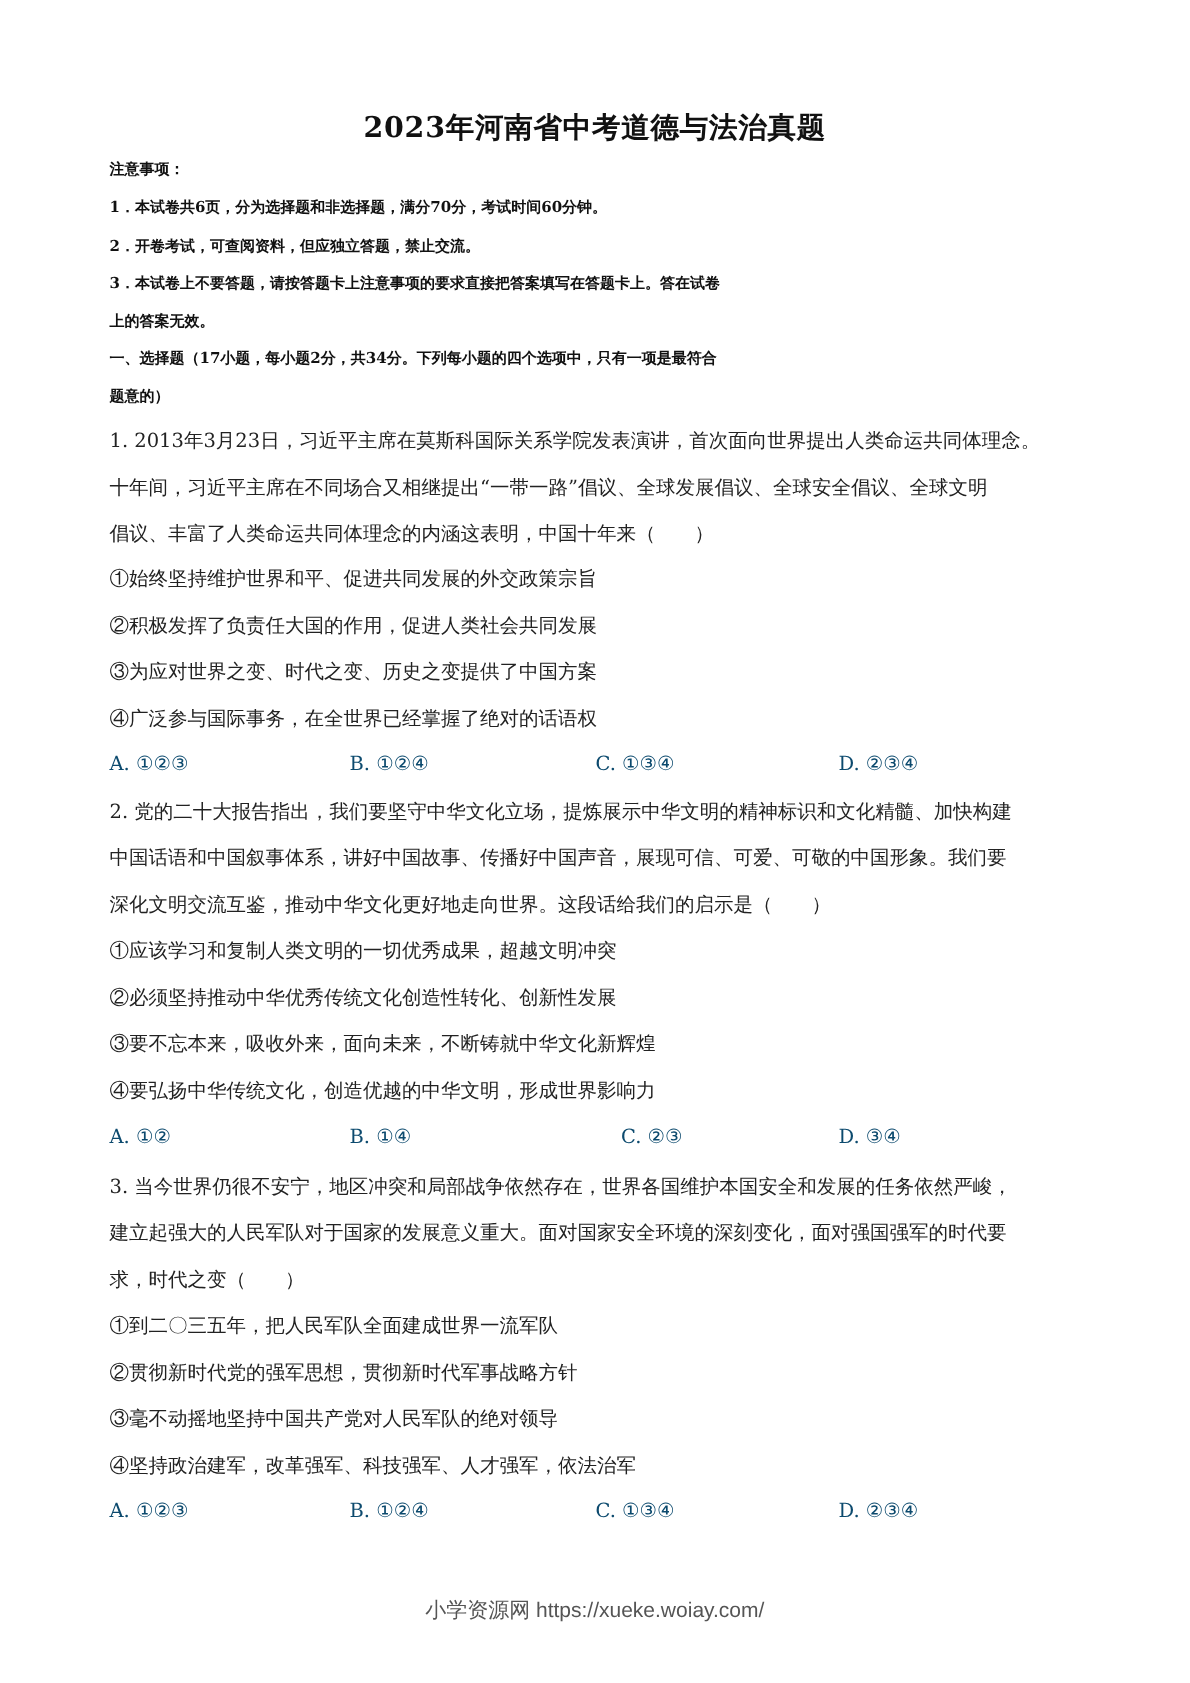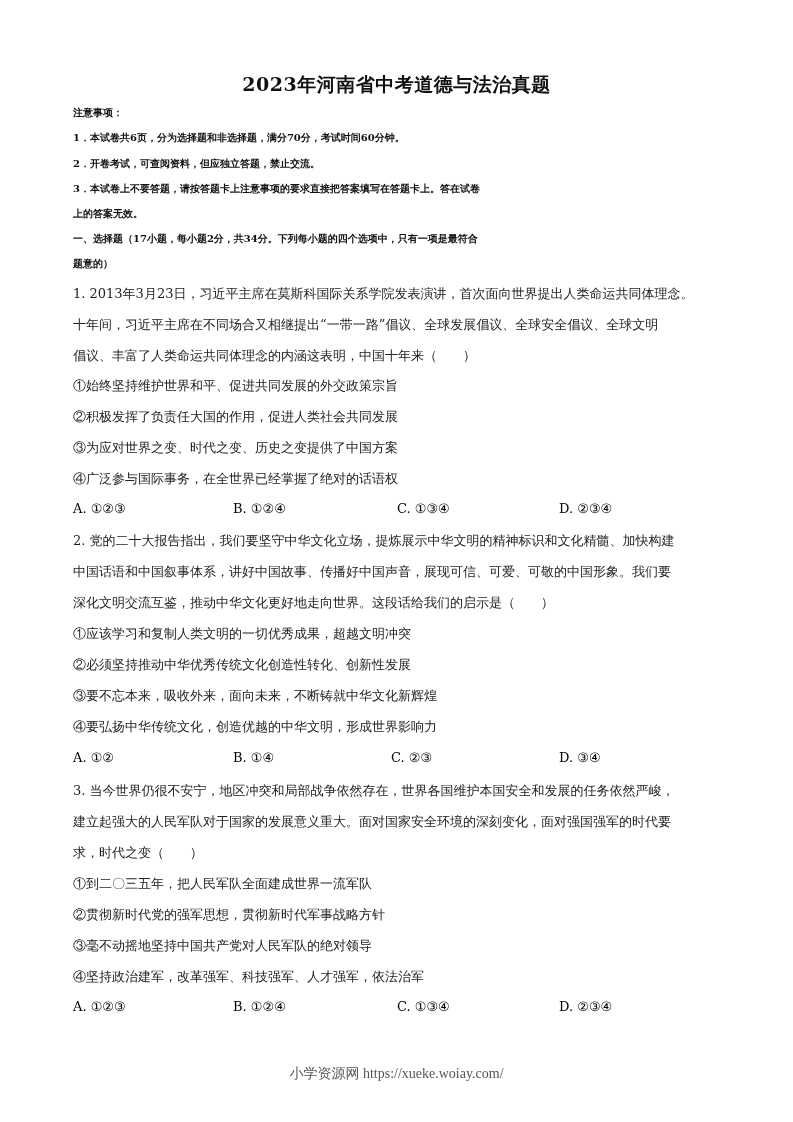--- a/index.html
+++ b/index.html
@@ -4,23 +4,23 @@
 <style>
   html, body { margin: 0; padding: 0; background: #ffffff; }
   body { width: 793px; height: 1122px; position: relative; overflow: hidden; color: #111; }
   .page { position: absolute; left: 0; top: 0; width: 727px; height: 1122px; }
   .title { position: absolute; left: 0; width: 793px; top: 72px; text-align: center;
     font-family: "DejaVu Serif", "Liberation Serif", serif; font-weight: bold; font-size: 19px; letter-spacing: 0.5px; }
   .bold-line { position: absolute; left: 73px; font-family: "DejaVu Serif", "Liberation Serif", serif;
     font-weight: bold; font-size: 10px; white-space: nowrap; }
   .q-line { position: absolute; left: 73px; font-family: "DejaVu Serif", "Liberation Serif", serif;
     font-size: 13px; white-space: nowrap; color: #222; }
-  .opt { position: absolute; font-family: "DejaVu Serif", "Liberation Serif", serif; font-size: 13px; white-space: nowrap; color: #000000; }
+  .opt { position: absolute; font-family: "DejaVu Serif", "Liberation Serif", serif; font-size: 13px; white-space: nowrap; color: #0c4a6e; }
   .footer { position: absolute; left: 0; width: 793px; top: 1065px; text-align: center;
-    font-family: Liberation Serif, serif; font-size: 14px; color: #555; }
+    font-family: Liberation Sans, sans-serif; font-size: 14px; color: #555; }
 </style>
 </head>
 <body>
 
 <div class="page">
   <div class="title">2023年河南省中考道德与法治真题</div>
 
   <div class="bold-line" style="top:106px">注意事项：</div>
   <div class="bold-line" style="top:131px">1．本试卷共6页，分为选择题和非选择题，满分70分，考试时间60分钟。</div>
   <div class="bold-line" style="top:157px">2．开卷考试，可查阅资料，但应独立答题，禁止交流。</div>
@@ -47,21 +47,21 @@
   <div>
     <div class="q-line" style="top:532px">2. 党的二十大报告指出，我们要坚守中华文化立场，提炼展示中华文明的精神标识和文化精髓、加快构建</div>
     <div class="q-line" style="top:563px">中国话语和中国叙事体系，讲好中国故事、传播好中国声音，展现可信、可爱、可敬的中国形象。我们要</div>
     <div class="q-line" style="top:594px">深化文明交流互鉴，推动中华文化更好地走向世界。这段话给我们的启示是（　　）</div>
     <div class="q-line" style="top:625px">①应该学习和复制人类文明的一切优秀成果，超越文明冲突</div>
     <div class="q-line" style="top:656px">②必须坚持推动中华优秀传统文化创造性转化、创新性发展</div>
     <div class="q-line" style="top:687px">③要不忘本来，吸收外来，面向未来，不断铸就中华文化新辉煌</div>
     <div class="q-line" style="top:718px">④要弘扬中华传统文化，创造优越的中华文明，形成世界影响力</div>
     <div class="opt" style="left:73px;top:750px">A. ①②</div>
     <div class="opt" style="left:233px;top:750px">B. ①④</div>
-    <div class="opt" style="left:391px;top:750px">C. ②③</div>
+    <div class="opt" style="left:414px;top:750px">C. ②③</div>
     <div class="opt" style="left:559px;top:750px">D. ③④</div>
   </div>
 
   <div>
     <div class="q-line" style="top:782px">3. 当今世界仍很不安宁，地区冲突和局部战争依然存在，世界各国维护本国安全和发展的任务依然严峻，</div>
     <div class="q-line" style="top:813px">建立起强大的人民军队对于国家的发展意义重大。面对国家安全环境的深刻变化，面对强国强军的时代要</div>
     <div class="q-line" style="top:844px">求，时代之变（　　）</div>
     <div class="q-line" style="top:875px">①到二〇三五年，把人民军队全面建成世界一流军队</div>
     <div class="q-line" style="top:906px">②贯彻新时代党的强军思想，贯彻新时代军事战略方针</div>
     <div class="q-line" style="top:937px">③毫不动摇地坚持中国共产党对人民军队的绝对领导</div>

